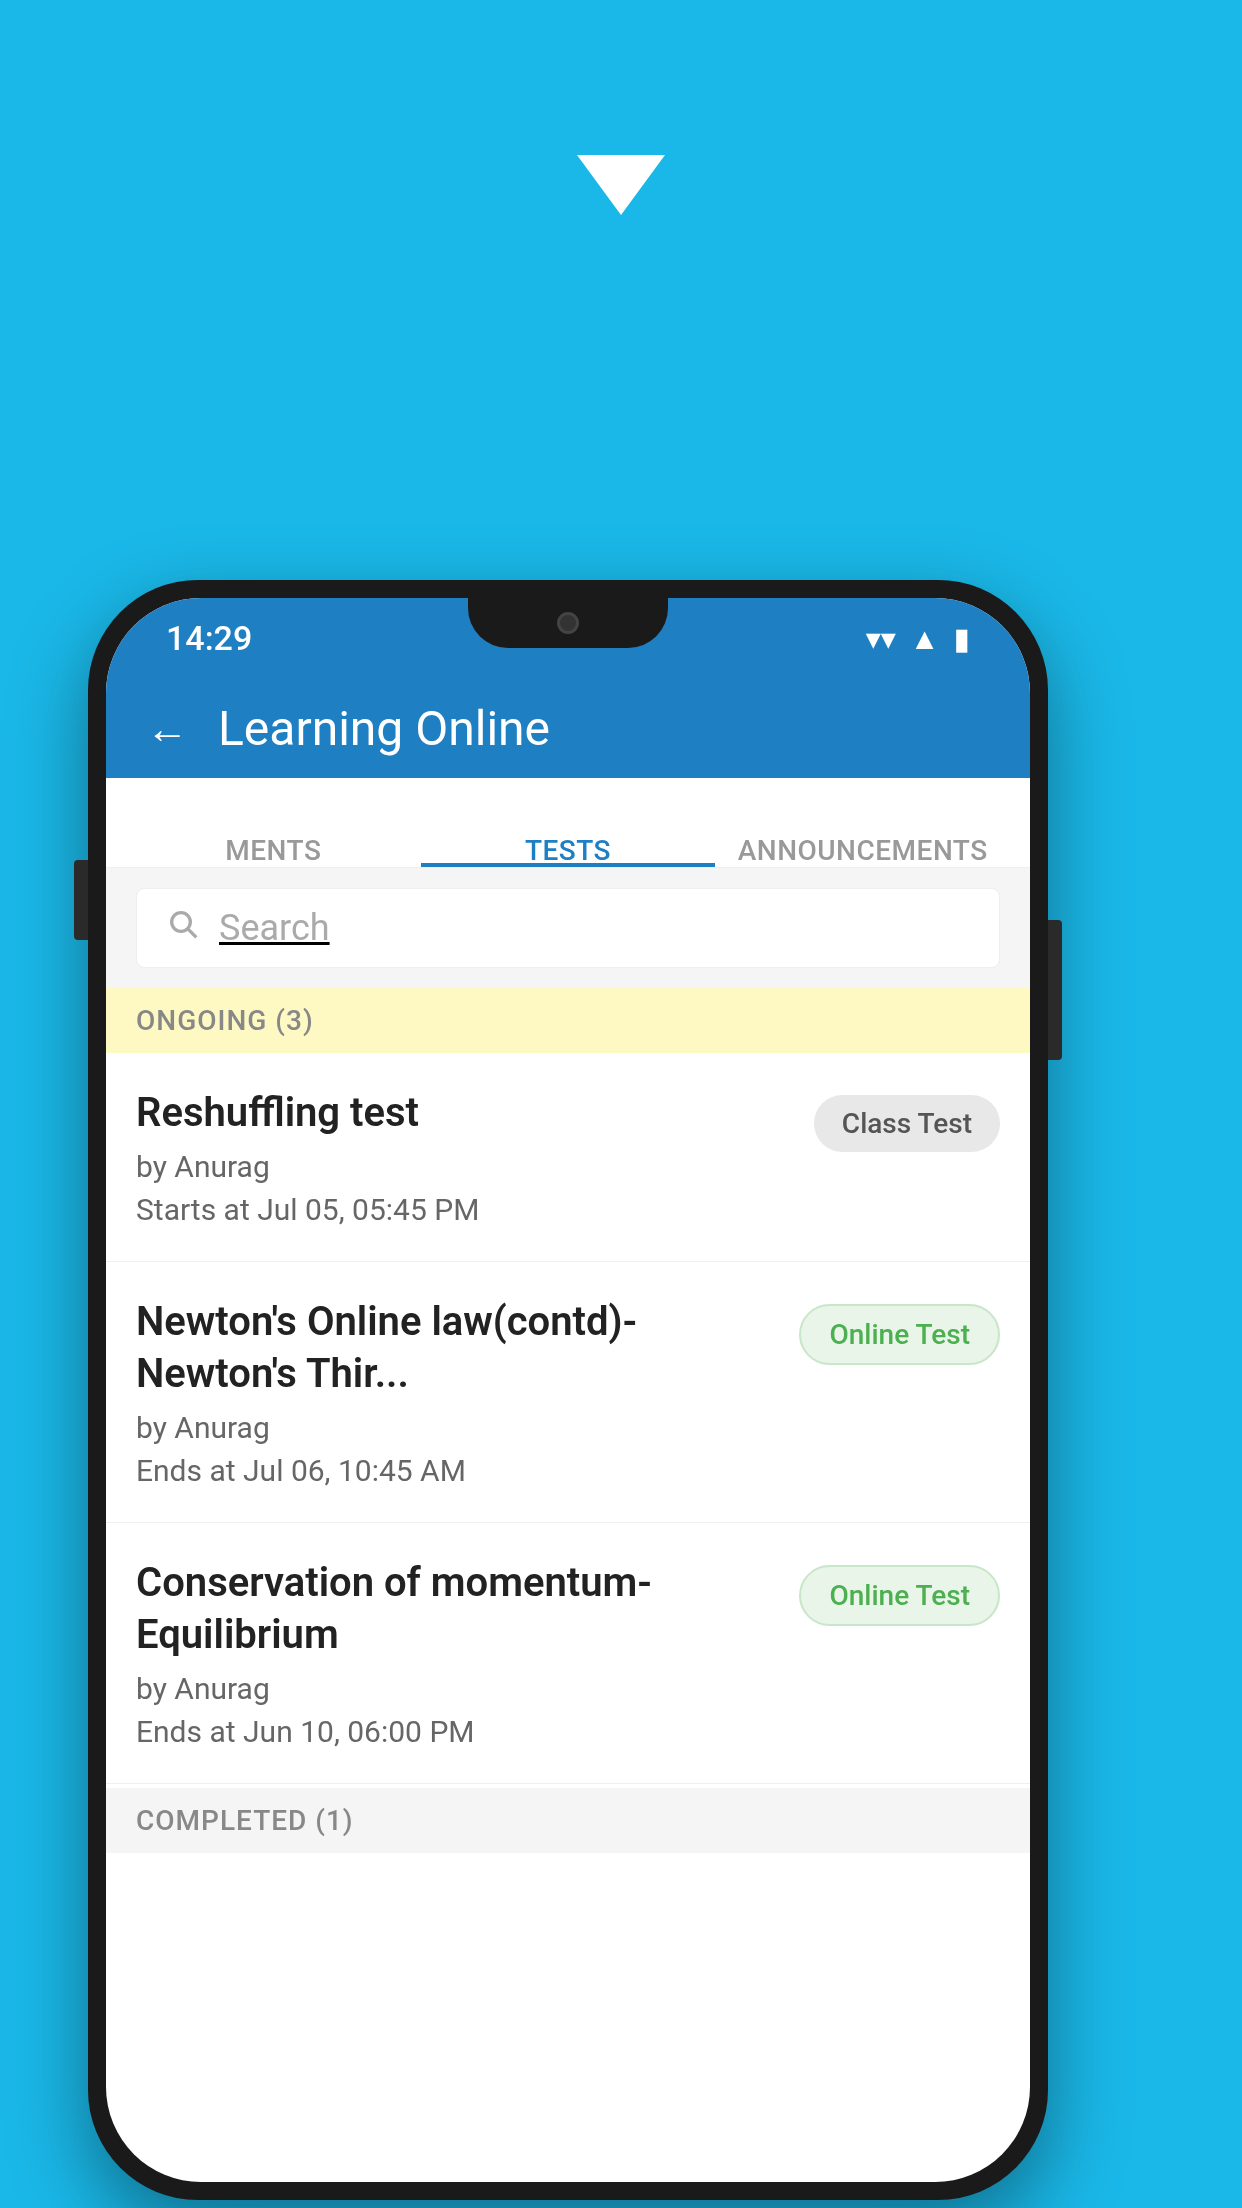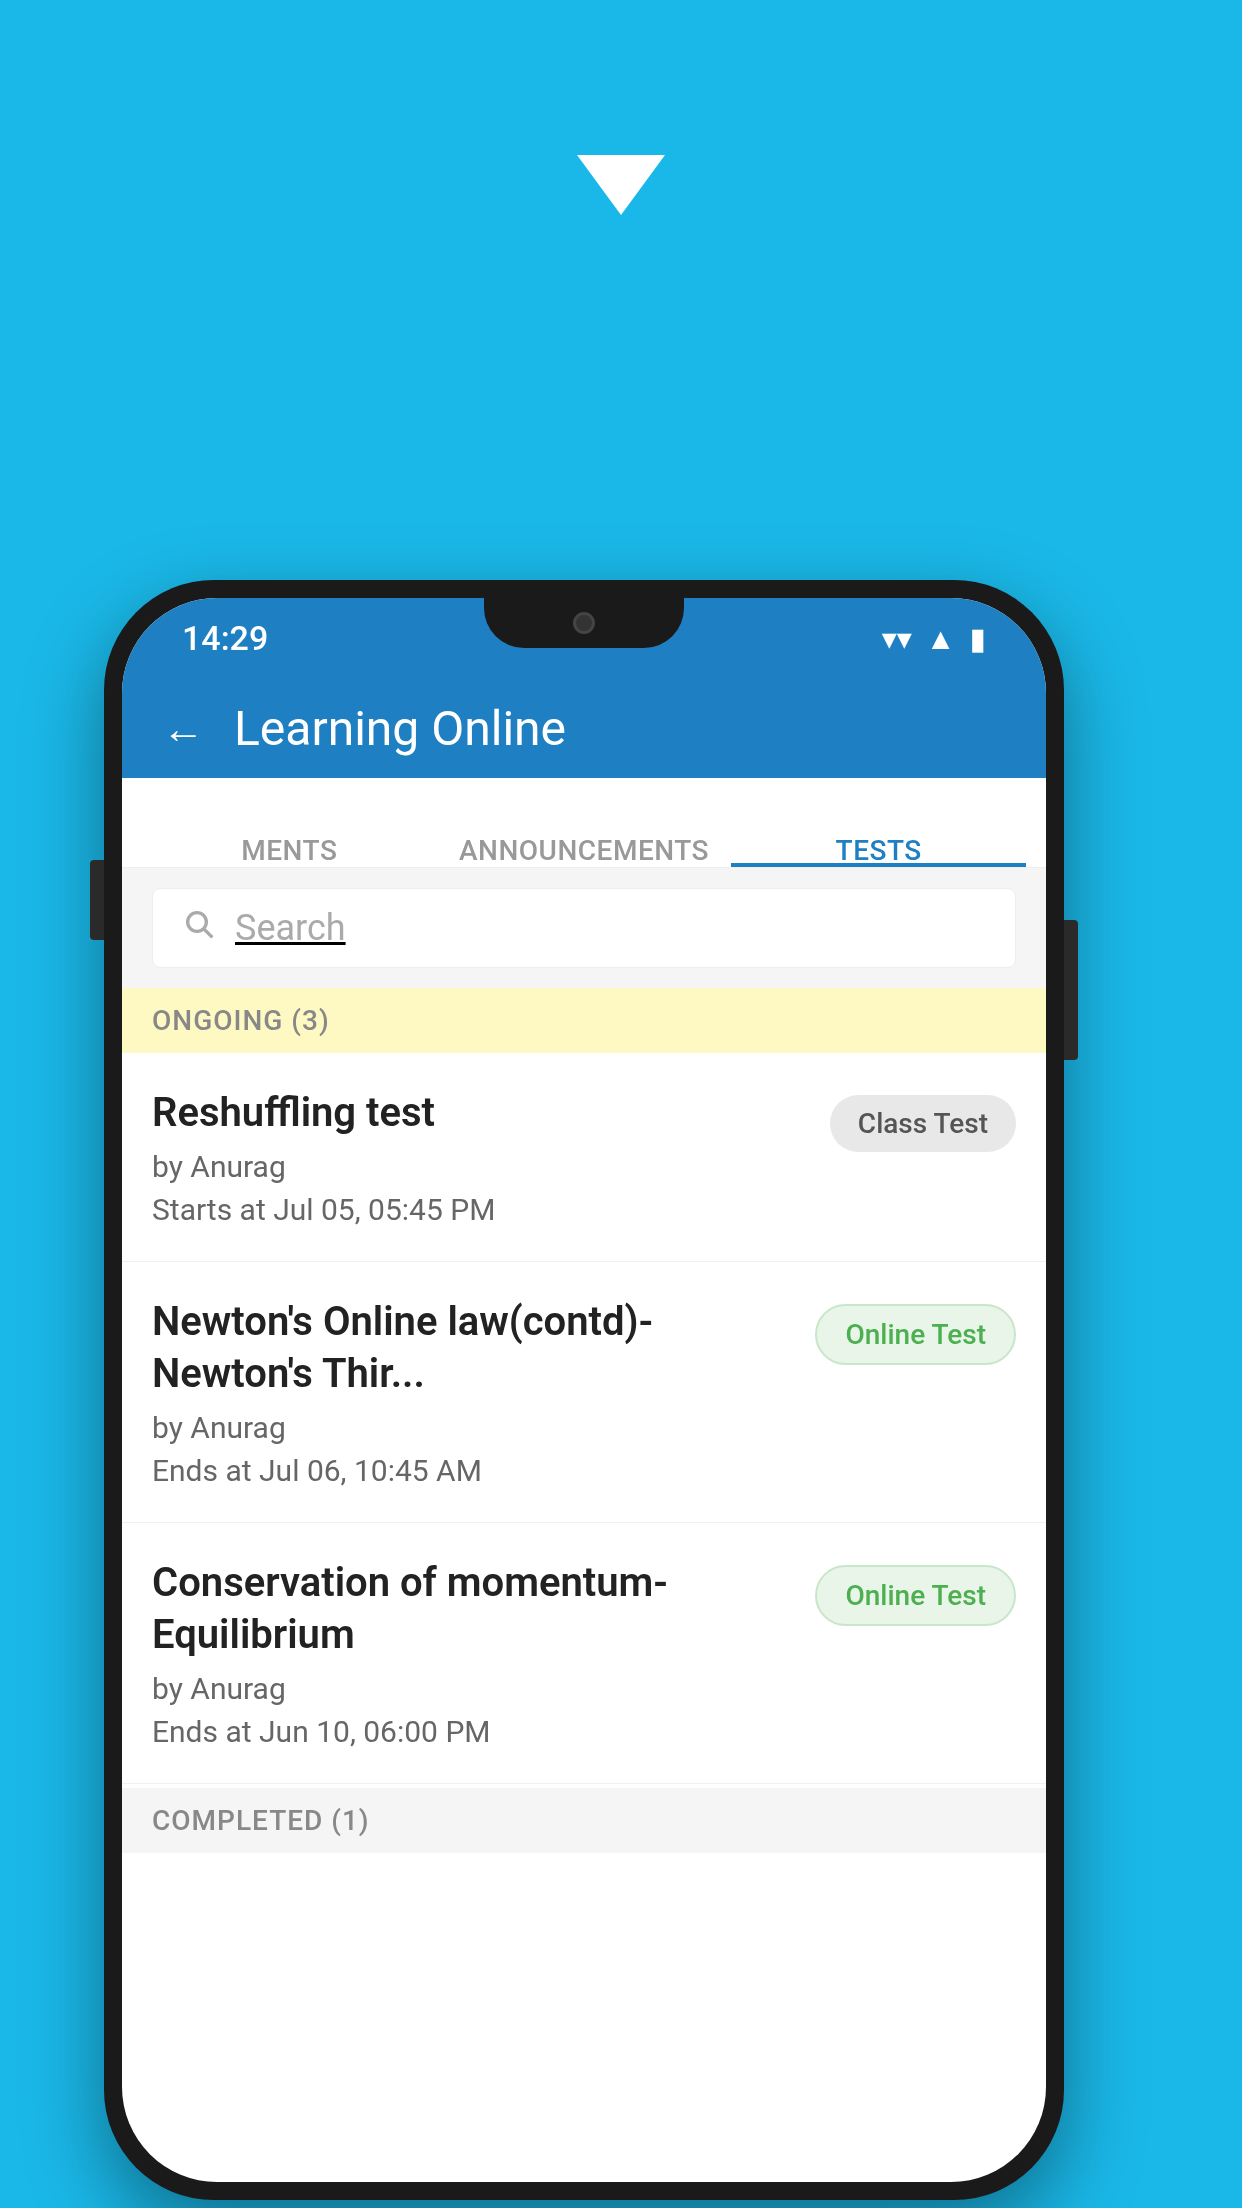--- a/index.html
+++ b/index.html
@@ -52,21 +52,20 @@
       margin: 0 auto;
     }
 
     
     .phone-container {
       position: absolute;
       top: 580px;
       left: 88px;
       width: 960px;
       height: 1620px;
-      margin-left: 16px;
     }
 
     .phone-outer {
       background: #1a1a1a;
       border-radius: 110px;
       padding: 18px;
       width: 100%;
       height: 100%;
       box-shadow: 0 30px 80px rgba(0,0,0,0.4);
       position: relative;
@@ -354,25 +353,25 @@
 
       <div class="app-header">
         <span class="back-arrow">←</span>
         <span class="app-title">Learning Online</span>
       </div>
 
       <div class="tabs-bar">
         <div class="tab-item">
           <span>MENTS</span>
         </div>
+        <div class="tab-item active">
+          <span>TESTS</span>
+        </div>
         <div class="tab-item">
           <span>ANNOUNCEMENTS</span>
-        </div>
-        <div class="tab-item active">
-          <span>TESTS</span>
         </div>
       </div>
 
       <div class="search-container">
         <div class="search-bar">
           <span class="search-icon-svg">
             <svg width="32" height="32" viewBox="0 0 24 24" fill="none" stroke="#aaa" stroke-width="2.5">
               <circle cx="10.5" cy="10.5" r="7"></circle>
               <line x1="16" y1="16" x2="22" y2="22"></line>
             </svg>

